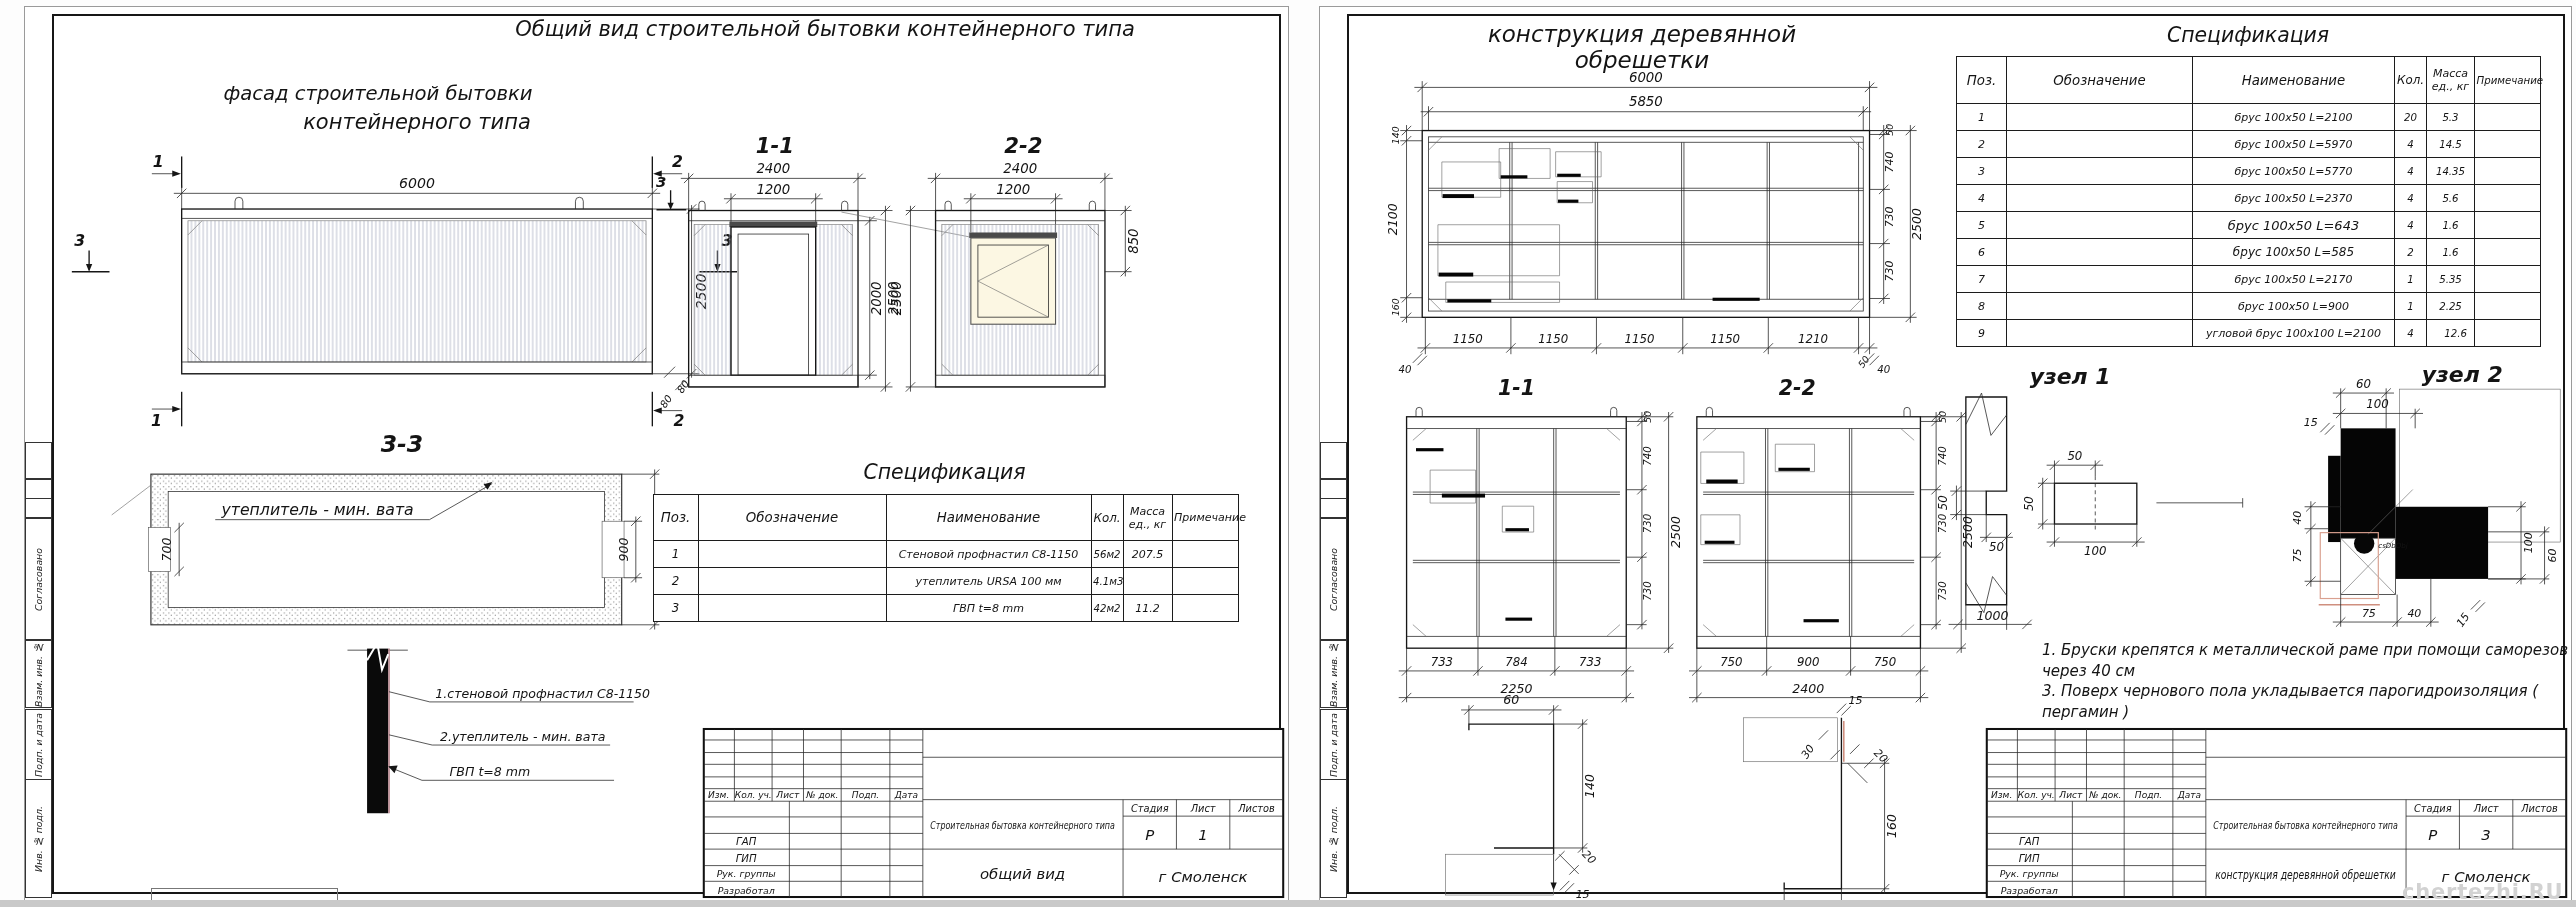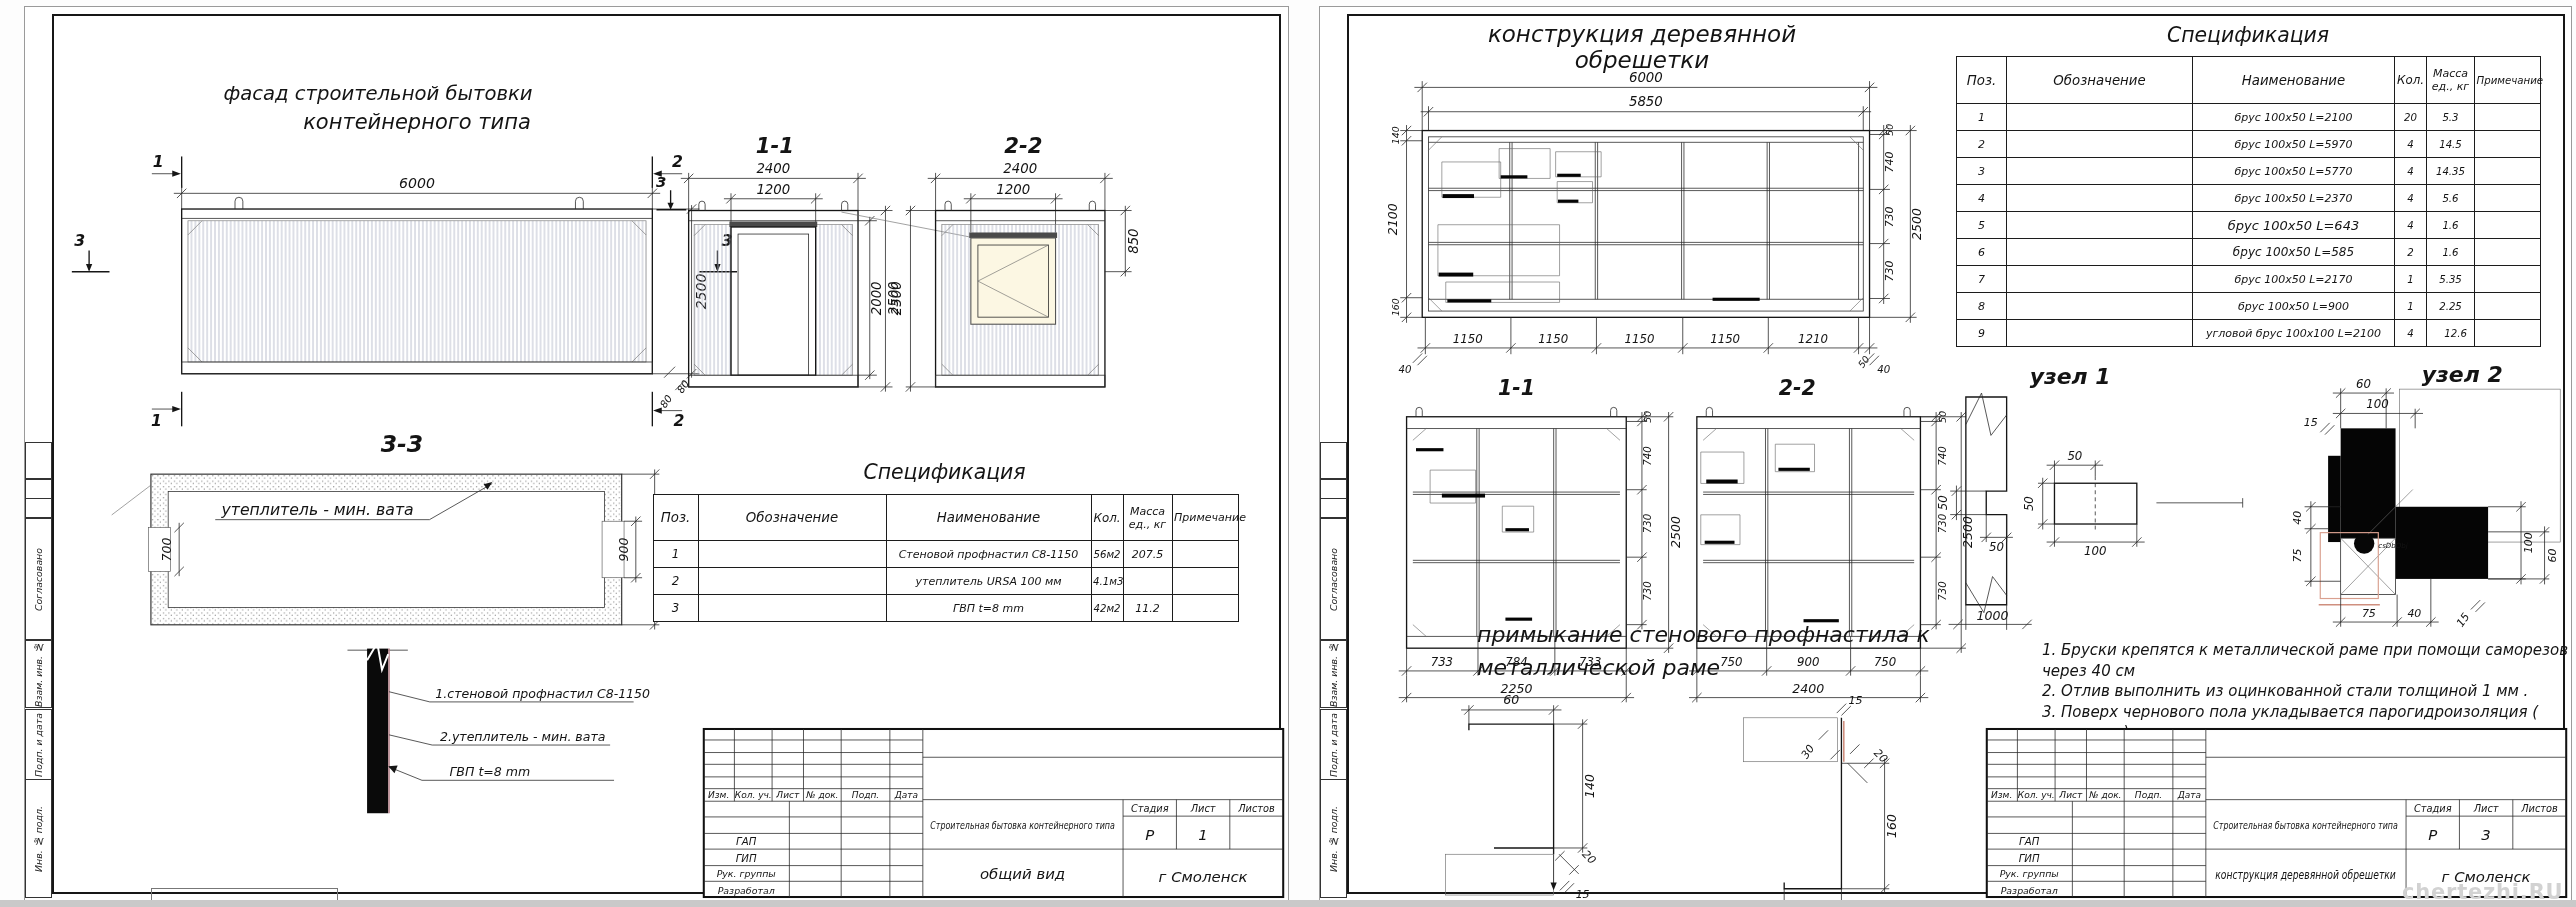--- a/index.html
+++ b/index.html
@@ -53,20 +53,21 @@
   <div class="mbox" style="top:633px;height:68px;">
         <span>Взам. инв. №</span>
       </div>
   <div class="mbox" style="top:702px;height:71px;">
         <span>Подп. и дата</span>
       </div>
   <div class="mbox" style="top:772px;height:119px;">
         <span>Инв. № подл.</span>
       </div>
 
+  <div class="abs it ctr" style="left:408px;top:9.4px;width:785px;font-size:21px;">Общий вид строительной бытовки контейнерного типа</div>
   <div class="abs it ctr" style="left:110px;top:75px;width:487px;font-size:19.6px;">фасад строительной бытовки</div>
   <div class="abs it ctr" style="left:149px;top:103px;width:487px;font-size:21px;">контейнерного типа</div>
 
   <svg class="draw" style="left:39px;top:135px;" width="706" height="338" viewBox="0 0 900 430">
     <g>
       <path class="ln" d="M150 18 V58"></path>
           <line class="dim" x1="112" y1="40" x2="146" y2="40"></line>
           <polygon fill="#161616" points="149,40 138,36 138,44"></polygon>
       <text class="red" font-size="20" x="120" y="32">1</text>
     </g>
@@ -667,24 +668,20 @@
       <line class="dim" x1="320" y1="198" x2="320" y2="304"></line>
       <text font-size="14" transform="rotate(-90 334 251)" x="334" y="251">100</text>
       <path class="dim" d="M278 237 H356 M278 297 H356 M344 243 l12 -12 M344 303 l12 -12"></path>
       <line class="dim" x1="350" y1="230" x2="350" y2="304"></line>
       <text font-size="14" transform="rotate(-90 364 267)" x="364" y="267">60</text>
       <path class="dim" d="M256 336 l12 -12 M262 339 l12 -12"></path>
       <text font-size="14" transform="rotate(-55 250 352)" x="250" y="352">15</text>
     </g>
   </svg>
 
-  <div class="abs it" style="left:157px;top:611px;width:597px;font-size:22px;line-height:33px;">
-    <div>примыкание стенового профнастила к</div>
-    <div>металлической раме</div>
-  </div>
 
   <svg class="draw" style="left:94px;top:684px;" width="549" height="212" viewBox="0 0 700 270">
     <g>
       <path class="ln" d="M70 50 V42 H178 V208 M178 200 H102"></path>
       <rect class="lthin" x="40" y="208" width="138" height="52"></rect>
       <path class="lt" d="M178 208 V248"></path>
       <polygon fill="#161616" points="178,254 174,244 182,244"></polygon>
     </g>
     <g>
       <path class="dim" d="M70 42 V18 M178 42 V18 M64 30 l12 -12 M172 30 l12 -12"></path>
@@ -714,21 +711,20 @@
       <line class="dim" x1="600" y1="86" x2="600" y2="258"></line>
       <text font-size="16" transform="rotate(-90 614 172)" x="614" y="172">160</text>
       <path class="dim" d="M472 252 V280 M545 252 V280 M466 280 l12 -12 M539 280 l12 -12"></path>
       <line class="dim" x1="462" y1="274" x2="555" y2="274"></line>
       <text font-size="16" x="508" y="292">60</text>
     </g>
   </svg>
 
   <div class="abs it" style="left:722px;top:633px;width:534px;font-size:15px;line-height:20.4px;">
     <div>1.  Бруски крепятся к металлической раме при помощи саморезов через  40  см</div>
-    <div>2.  Отлив выполнить из оцинкованной стали толщиной  1  мм .</div>
     <div>3.  Поверх чернового пола укладывается парогидроизоляция  ( пергамин )</div>
   </div>
 
   <svg class="draw" style="left:666px;top:721px;" width="581" height="170" viewBox="0 0 740 216">
     <rect x="1" y="1" width="738" height="214" fill="#fff" stroke="#111" stroke-width="2.6"></rect>
     <path class="lt" d="M40 1 V93 M88 1 V93 M128 1 V93 M176 1 V93 M238 1 V93 M280 1 V215
                        M1 15 H280 M1 31 H280 M1 46 H280 M1 62 H280 M1 77 H280 M1 93 H280
                        M1 113 H280 M1 134 H280 M1 154 H280 M1 175 H280 M1 195 H280
                        M110 93 V215 M176 93 V215 M238 93 V215
                        M280 37 H739 M280 91 H739 M280 154 H739

